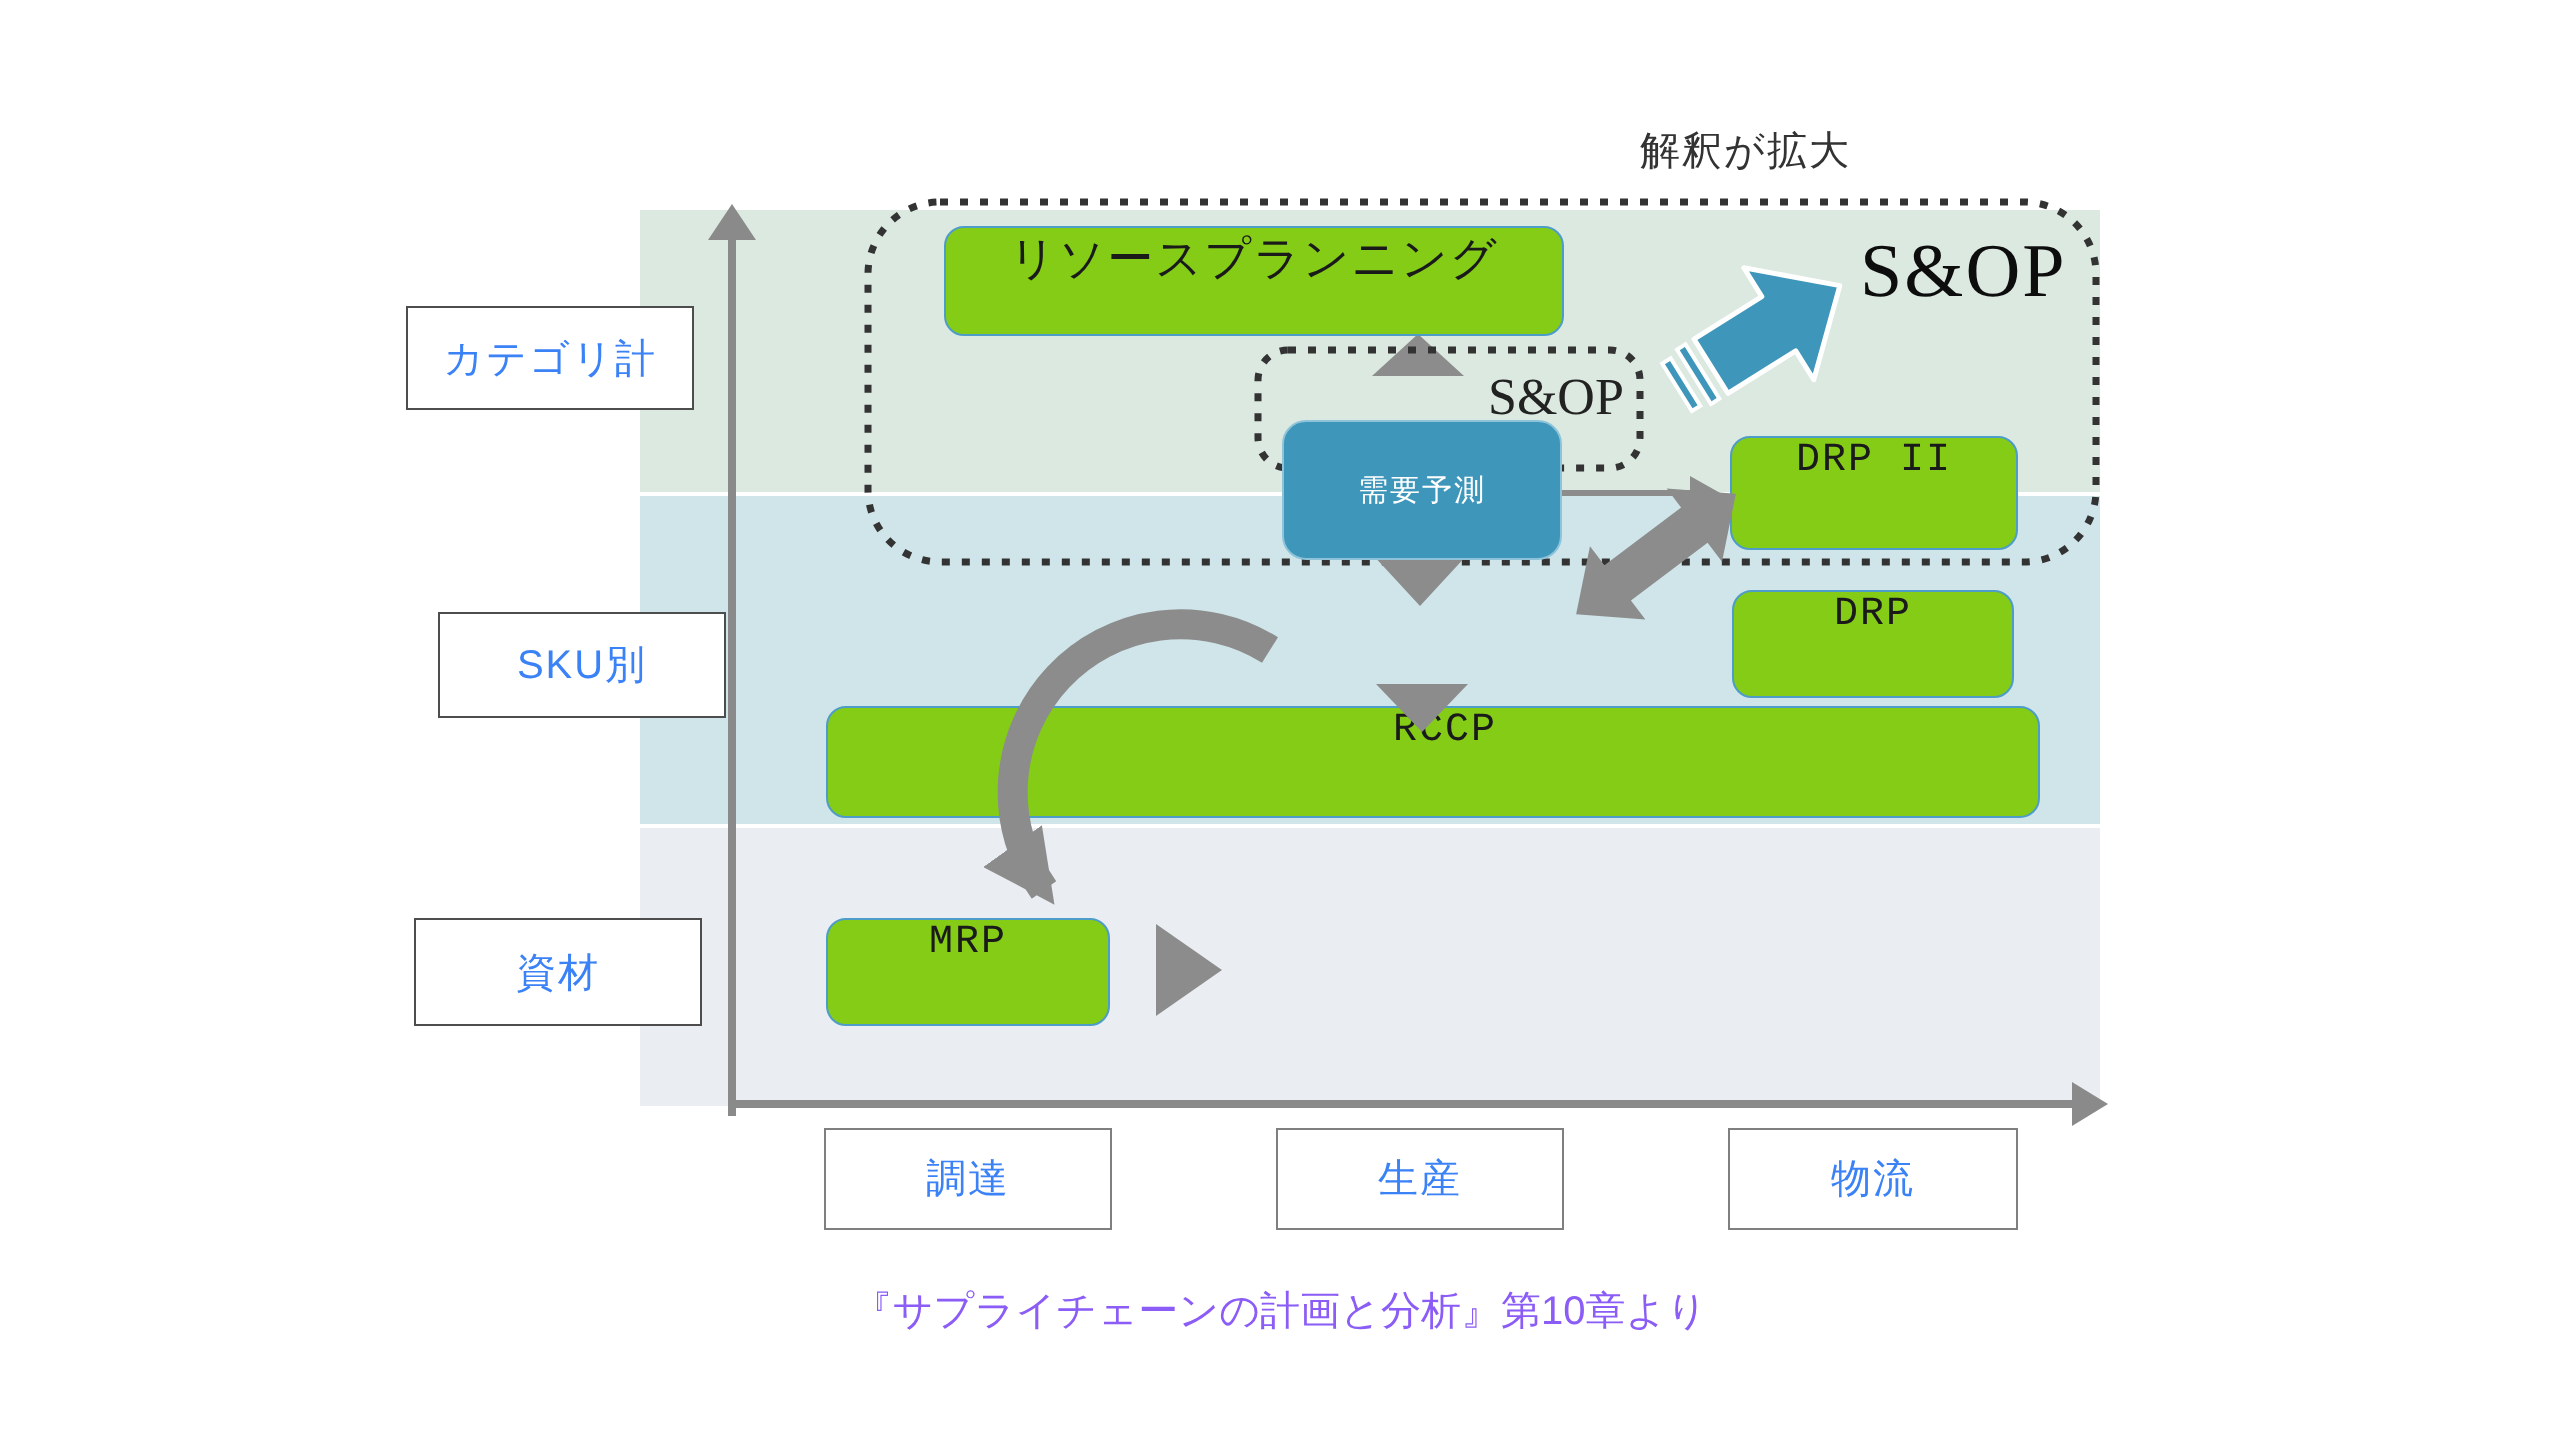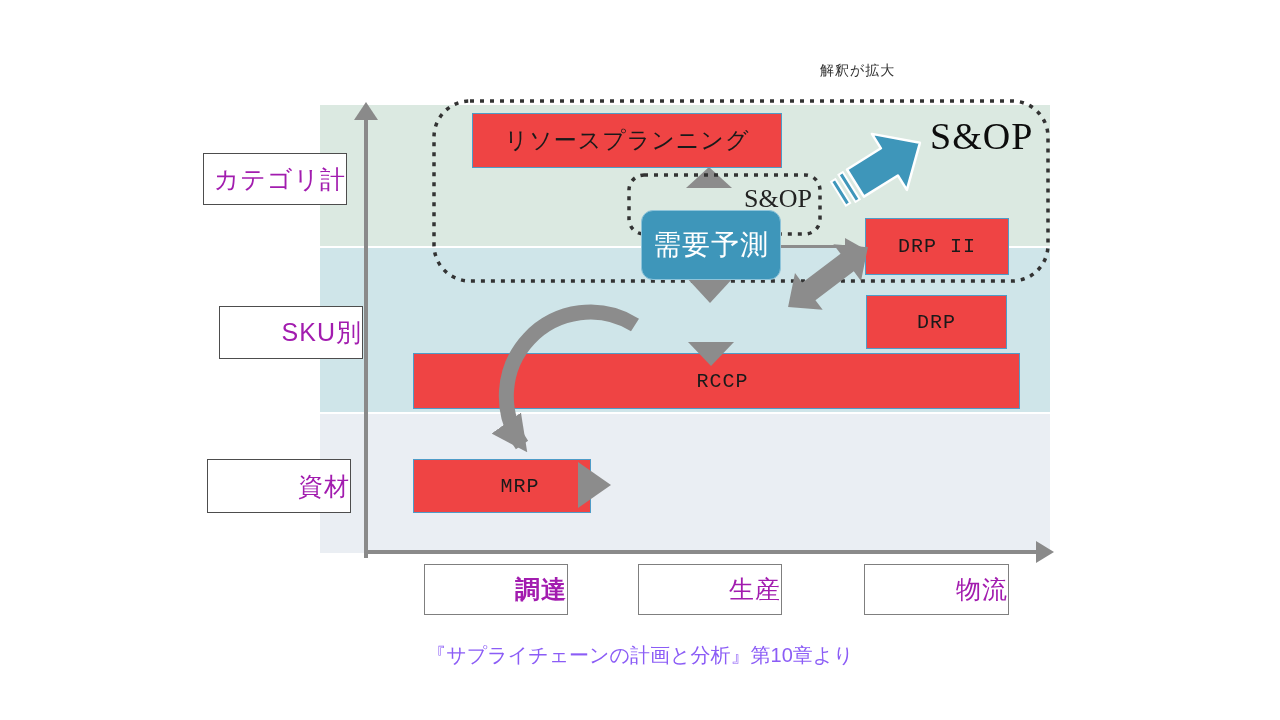--- a/index.html
+++ b/index.html
@@ -13,44 +13,44 @@
   .band{position:absolute;left:320px;width:730px;}
   .band-cat{top:105px;height:141px;background:#dbe9e1;z-index:1;}
   .band-sku{top:248px;height:164px;background:#cfe5e9;z-index:1;}
   .band-mat{top:414px;height:139px;background:#eaeef3;z-index:1;}
 
   
   .axis{position:absolute;background:#8a8a8a;z-index:2;}
   .tri{position:absolute;width:0;height:0;z-index:2;}
 
   
-  .rbox{position:absolute;background:#ef4444;border:1.5px solid #4e9cc8;border-radius:0;
-        display:flex;align-items:center;justify-content:center;z-index:5;
+  .rbox{position:absolute;background:#84cc16;border:1.5px solid #4e9cc8;border-radius:10px;
+        display:flex;align-items:flex-start;justify-content:center;z-index:5;
         color:#1a1a1a;}
   .jp{font-size:23px;letter-spacing:1px;}
   .acr{font-family:Liberation Mono, monospace;font-size:20px;letter-spacing:1px;}
 
   .teal-box{position:absolute;background:#3e96ba;border:1.5px solid #8ec4da;border-radius:12px;
         display:flex;align-items:center;justify-content:center;color:#ffffff;
-        font-size:28px;letter-spacing:1px;z-index:8;}
+        font-size:15px;letter-spacing:1px;z-index:8;}
 
   
-  .sqbox{position:absolute;background:#ffffff;display:flex;align-items:center;justify-content:flex-end;
-        font-size:25px;color:#a21caf;letter-spacing:1px;z-index:5;}
+  .sqbox{position:absolute;background:#ffffff;display:flex;align-items:center;justify-content:center;
+        font-size:20px;color:#3b82f6;letter-spacing:1px;z-index:5;}
   .sq-dark{border:1.5px solid #4d4d4d;}
   .sq-gray{border:1.5px solid #7f7f7f;}
 
   
   .conn{position:absolute;width:0;height:0;z-index:6;}
 
   .dotted-svg{position:absolute;z-index:4;}
   .arrow-svg{position:absolute;z-index:7;}
 
   .txt{position:absolute;color:#333333;z-index:9;white-space:nowrap;}
-  .t-annot{font-size:14px;letter-spacing:1px;}
+  .t-annot{font-size:20px;letter-spacing:1px;}
   .t-sop-big{font-family:"Liberation Serif","DejaVu Serif",serif;font-size:38px;color:#0d0d0d;
              font-weight:500;letter-spacing:1px;}
   .t-sop-small{font-family:"Liberation Serif","DejaVu Serif",serif;font-size:26px;color:#222222;}
   .t-caption{font-size:20px;color:#8b5cf6;width:440px;text-align:center;white-space:normal;}
 </style>
 </head>
 <body>
 
 <div class="stage">
 
@@ -88,36 +88,36 @@
 
 
   <div class="rbox acr" style="left:866px;top:295px;width:139px;height:52px;">
     <span>DRP</span>
   </div>
 
   <div class="rbox acr" style="left:413px;top:353px;width:593px;height:54px;padding-left:12px;">
     <span>RCCP</span>
   </div>
 
-  <div class="rbox acr" style="left:413px;top:459px;width:140px;height:52px;padding-left:36px;">
+  <div class="rbox acr" style="left:413px;top:459px;width:140px;height:52px;">
     <span>MRP</span>
   </div>
 
 
   <div class="sqbox sq-dark" style="left:203px;top:153px;width:142px;height:50px;">
     <span>カテゴリ計</span>
   </div>
   <div class="sqbox sq-dark" style="left:203px;top:306px;width:142px;height:51px;margin-left:16px;">
     <span>SKU別</span>
   </div>
   <div class="sqbox sq-dark" style="left:207px;top:459px;width:142px;height:52px;">
     <span>資材</span>
   </div>
 
-  <div class="sqbox sq-gray" style="left:424px;top:564px;width:142px;height:49px;font-weight:bold;">
+  <div class="sqbox sq-gray" style="left:412px;top:564px;width:142px;height:49px;">
     <span>調達</span>
   </div>
   <div class="sqbox sq-gray" style="left:638px;top:564px;width:142px;height:49px;">
     <span>生産</span>
   </div>
   <div class="sqbox sq-gray" style="left:864px;top:564px;width:143px;height:49px;">
     <span>物流</span>
   </div>
 
   <div class="conn" style="left:686px;top:277px;border-left:24px solid transparent;border-right:24px solid transparent;border-top:26px solid #8c8c8c;"></div>

